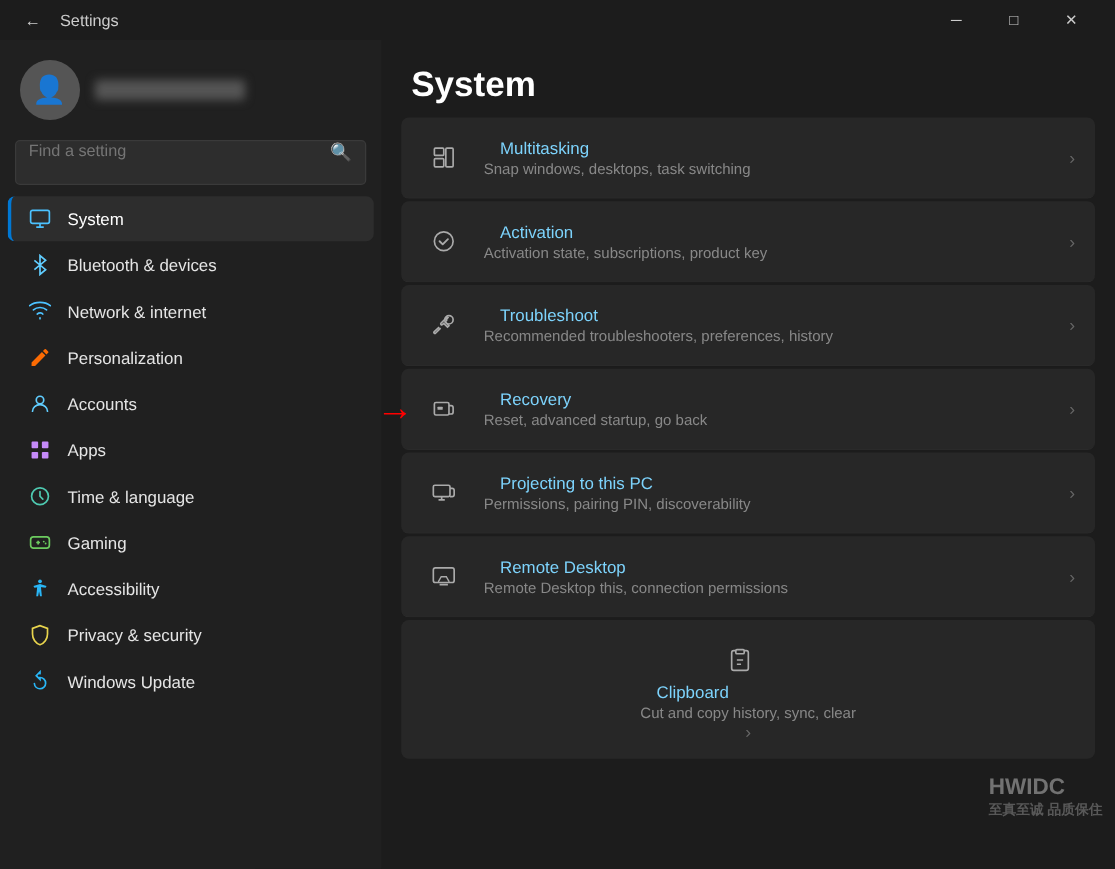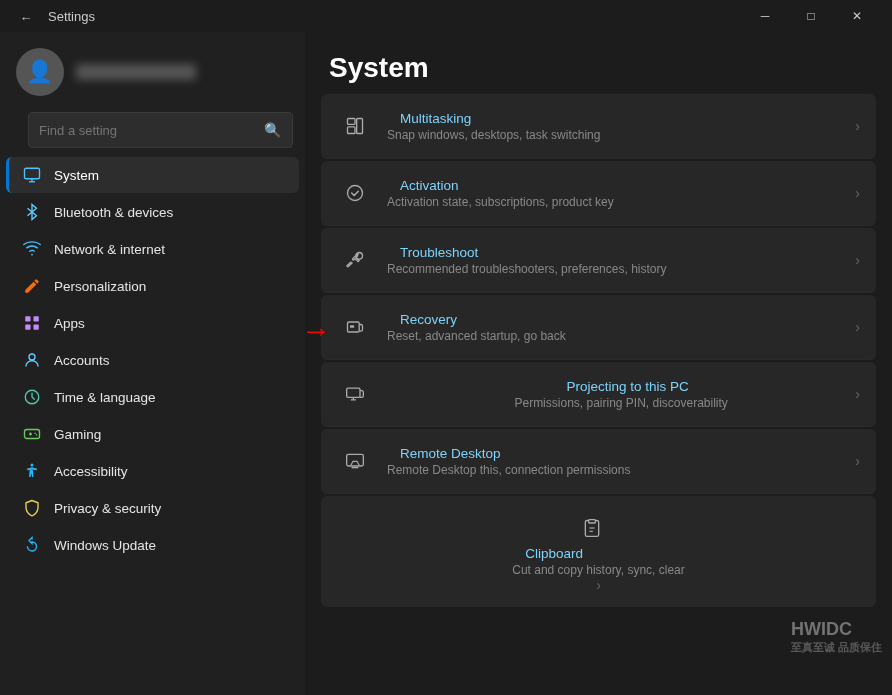--- a/index.html
+++ b/index.html
@@ -104,26 +104,26 @@
     }
     .profile-name-blur {
       width: 120px;
       height: 16px;
       background: #555;
       border-radius: 3px;
       filter: blur(4px);
     }
 
     .search-box {
-      margin: 4px 12px 8px 28px;
+      margin: 4px 12px 8px 12px;
       height: 36px;
       background: #2d2d2d;
       border-radius: 4px;
       display: flex;
-      align-items: center;
+      align-items: flex-start;
       padding: 0 10px;
       gap: 20px;
       border: 1px solid #3a3a3a;
     }
     .search-input {
       background: transparent;
       border: none;
       outline: none;
       color: #aaa;
       font-size: 13px;
@@ -310,38 +310,38 @@
           </div>
           <div class="nav-item">
             <span class="nav-icon orange">
               <svg width="18" height="18" viewBox="0 0 24 24" fill="none">
                 <path d="M3 17.25V21h3.75L17.81 9.94l-3.75-3.75L3 17.25zM20.71 7.04a1 1 0 000-1.41l-2.34-2.34a1 1 0 00-1.41 0l-1.83 1.83 3.75 3.75 1.83-1.83z" fill="#fc6b03"></path>
               </svg>
             </span>
             <span>Personalization</span>
           </div>
           <div class="nav-item">
+            <span class="nav-icon blue2">
+              <svg width="18" height="18" viewBox="0 0 24 24" fill="none">
+                <circle cx="12" cy="8" r="4" stroke="#60cdff" stroke-width="1.8"></circle>
+                <path d="M4 20c0-4 3.6-7 8-7s8 3 8 7" stroke="#60cdff" stroke-width="1.8" stroke-linecap="round"></path>
+              </svg>
+            </span>
+            <span>Accounts</span>
+          </div>
+          <div class="nav-item">
             <span class="nav-icon purple">
               <svg width="18" height="18" viewBox="0 0 24 24" fill="none">
                 <rect x="3" y="3" width="7" height="7" rx="1" fill="#c58af9"></rect>
                 <rect x="14" y="3" width="7" height="7" rx="1" fill="#c58af9"></rect>
                 <rect x="3" y="14" width="7" height="7" rx="1" fill="#c58af9"></rect>
                 <rect x="14" y="14" width="7" height="7" rx="1" fill="#c58af9"></rect>
               </svg>
             </span>
             <span>Apps</span>
-          </div>
-          <div class="nav-item">
-            <span class="nav-icon blue2">
-              <svg width="18" height="18" viewBox="0 0 24 24" fill="none">
-                <circle cx="12" cy="8" r="4" stroke="#60cdff" stroke-width="1.8"></circle>
-                <path d="M4 20c0-4 3.6-7 8-7s8 3 8 7" stroke="#60cdff" stroke-width="1.8" stroke-linecap="round"></path>
-              </svg>
-            </span>
-            <span>Accounts</span>
           </div>
           <div class="nav-item">
             <span class="nav-icon teal">
               <svg width="18" height="18" viewBox="0 0 24 24" fill="none">
                 <circle cx="12" cy="12" r="9" stroke="#4ec9b0" stroke-width="1.8"></circle>
                 <path d="M12 7v5l3 3" stroke="#4ec9b0" stroke-width="1.8" stroke-linecap="round"></path>
               </svg>
             </span>
             <span>Time &amp; language</span>
           </div>
@@ -437,21 +437,21 @@
                 <path d="M17 9h2a2 2 0 012 2v4a2 2 0 01-2 2h-2" stroke="#aaa" stroke-width="1.6"></path>
               </svg>
             </div>
             <div class="settings-item-text">
               <div class="settings-item-title">Recovery</div>
               <div class="settings-item-desc">Reset, advanced startup, go back</div>
             </div>
             <span class="settings-item-arrow">›</span>
             <div style="position: absolute; left: -20px; top: 50%; transform: translateY(-50%); color: red; font-size: 30px; font-weight: bold; pointer-events: none; line-height: 1;">→</div>
           </div>
-          <div class="settings-item" style="position: relative; text-align: center;">
+          <div class="settings-item" style="position: relative;">
             <div class="settings-item-icon">
               <svg width="20" height="20" viewBox="0 0 24 24" fill="none">
                 <rect x="2" y="5" width="16" height="11" rx="1.5" stroke="#aaa" stroke-width="1.6"></rect>
                 <path d="M18 8h2a2 2 0 012 2v4a2 2 0 01-2 2h-2" stroke="#aaa" stroke-width="1.6"></path>
                 <line x1="7" y1="19" x2="13" y2="19" stroke="#aaa" stroke-width="1.6"></line>
                 <line x1="10" y1="16" x2="10" y2="19" stroke="#aaa" stroke-width="1.6"></line>
               </svg>
             </div>
             <div class="settings-item-text">
               <div class="settings-item-title">Projecting to this PC</div>

